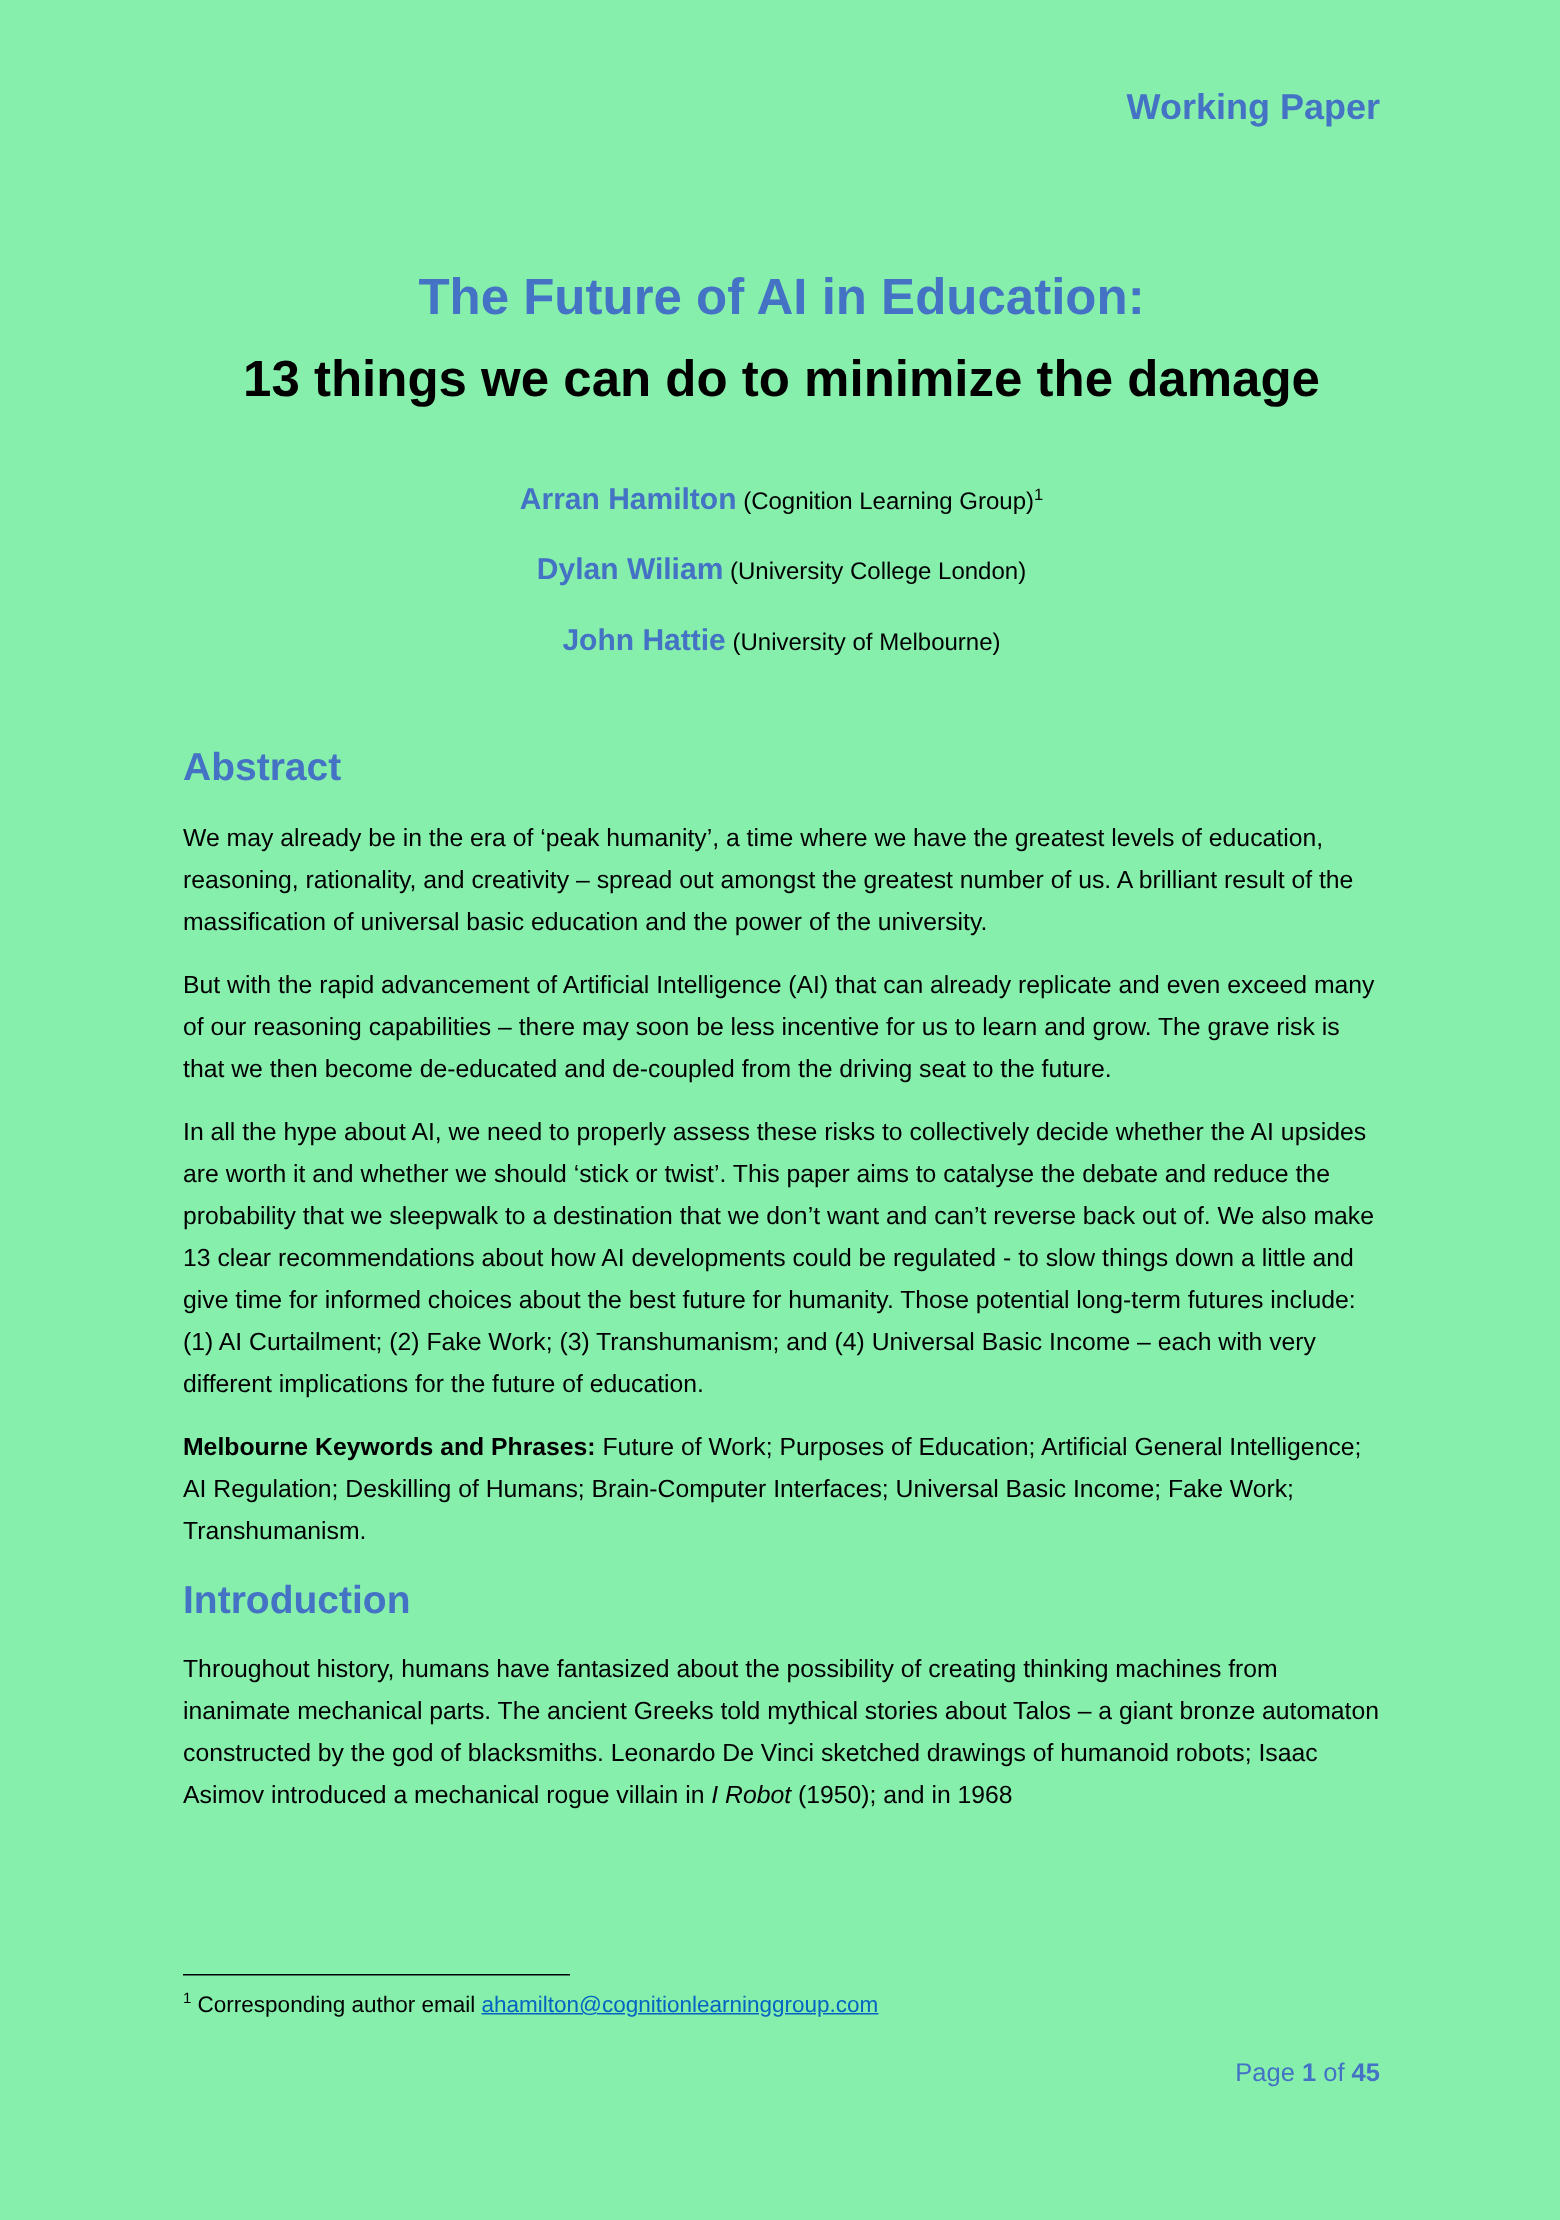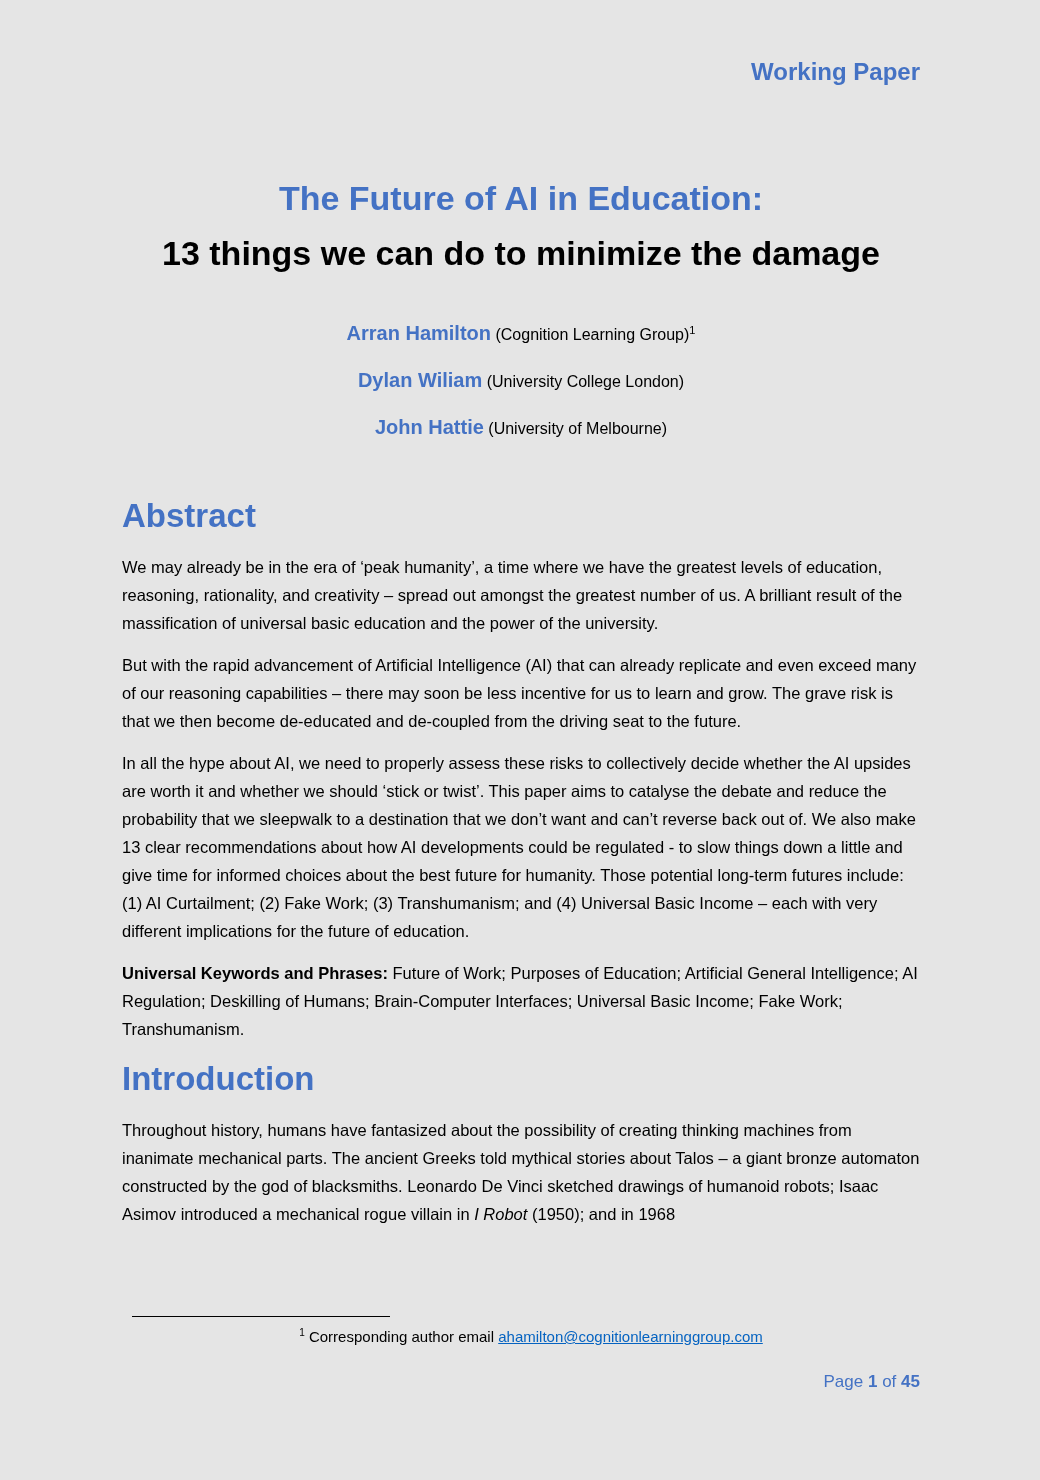--- a/index.html
+++ b/index.html
@@ -4,21 +4,21 @@
 <style>
   html, body {
     margin: 0;
     padding: 0;
     background: #ffffff;
   }
   .page {
     position: relative;
     width: 1040px;
     height: 1480px;
-    background: #e5e5e5;
+    background: #86efac;
     box-sizing: border-box;
     padding: 58px 120px 0 122px;
     font-family: "Liberation Sans", sans-serif;
     color: #000000;
     overflow: hidden;
   }
   .wp-header {
     text-align: right;
     font-size: 24px;
     font-weight: bold;
@@ -67,21 +67,21 @@
     color: var(--text-color, #000000);
   }
   .date {
     text-align: center;
     font-size: 20px;
     margin-top: 8px;
     color: var(--text-color, #000000);
     line-height: 24px;
   }
   .section-heading {
-    font-size: 33px;
+    font-size: 26px;
     font-weight: bold;
     color: var(--heading-blue, #4472C4);
     margin: 54px 0 0 0;
     line-height: 1.2;
   }
   .section-heading.intro {
     margin-top: 16px;
   }
   p.body {
     font-size: 16.5px;
@@ -94,24 +94,23 @@
     margin-top: 17px;
   }
   .kw-label {
     font-weight: bold;
   }
   .italic {
     font-style: italic;
   }
   .footnote {
     position: absolute;
-    left: 132px;
+    left: 122px;
     top: 1316px;
     width: 798px;
-    text-align: center;
   }
   .footnote-rule {
     width: 258px;
     height: 0;
     border-top: 1.6px solid #000000;
     margin-bottom: 9px;
   }
   .footnote-text {
     font-size: 15px;
     line-height: 1.45;
@@ -160,21 +159,21 @@
     </div>
   </div>
 
   <h2 class="section-heading">Abstract</h2>
 
   <p class="body first-after-heading">We may already be in the era of ‘peak humanity’, a time where we have the greatest levels of education, reasoning, rationality, and creativity – spread out amongst the greatest number of us. A brilliant result of the massification of universal basic education and the power of the university.</p>
   <p class="body">But with the rapid advancement of Artificial Intelligence (AI) that can already replicate and even exceed many of our reasoning capabilities – there may soon be less incentive for us to learn and grow. The grave risk is that we then become de-educated and de-coupled from the driving seat to the future.</p>
   <p class="body">In all the hype about AI, we need to properly assess these risks to collectively decide whether the AI upsides are worth it and whether we should ‘stick or twist’. This paper aims to catalyse the debate and reduce the probability that we sleepwalk to a destination that we don’t want and can’t reverse back out of. We also make 13 clear recommendations about how AI developments could be regulated - to slow things down a little and give time for informed choices about the best future for humanity. Those potential long-term futures include: (1) AI Curtailment; (2) Fake Work; (3) Transhumanism; and (4) Universal Basic Income – each with very different implications for the future of education.</p>
 
   <p class="body">
-    <span class="kw-label">Universal Keywords and Phrases:</span><span> Future of Work; Purposes of Education; Artificial General Intelligence; AI Regulation; Deskilling of Humans; Brain-Computer Interfaces; Universal Basic Income; Fake Work; Transhumanism.</span>
+    <span class="kw-label">Melbourne Keywords and Phrases:</span><span> Future of Work; Purposes of Education; Artificial General Intelligence; AI Regulation; Deskilling of Humans; Brain-Computer Interfaces; Universal Basic Income; Fake Work; Transhumanism.</span>
   </p>
 
   <h2 class="section-heading intro">Introduction</h2>
 
   <p class="body first-after-heading">
     <span>Throughout history, humans have fantasized about the possibility of creating thinking machines from inanimate mechanical parts. The ancient Greeks told mythical stories about Talos – a giant bronze automaton constructed by the god of blacksmiths. Leonardo De Vinci sketched drawings of humanoid robots; Isaac Asimov introduced a mechanical rogue villain in </span><span class="italic">I Robot</span><span> (1950); and in 1968</span>
   </p>
 
   <div class="footnote">
     <div class="footnote-rule"></div>

